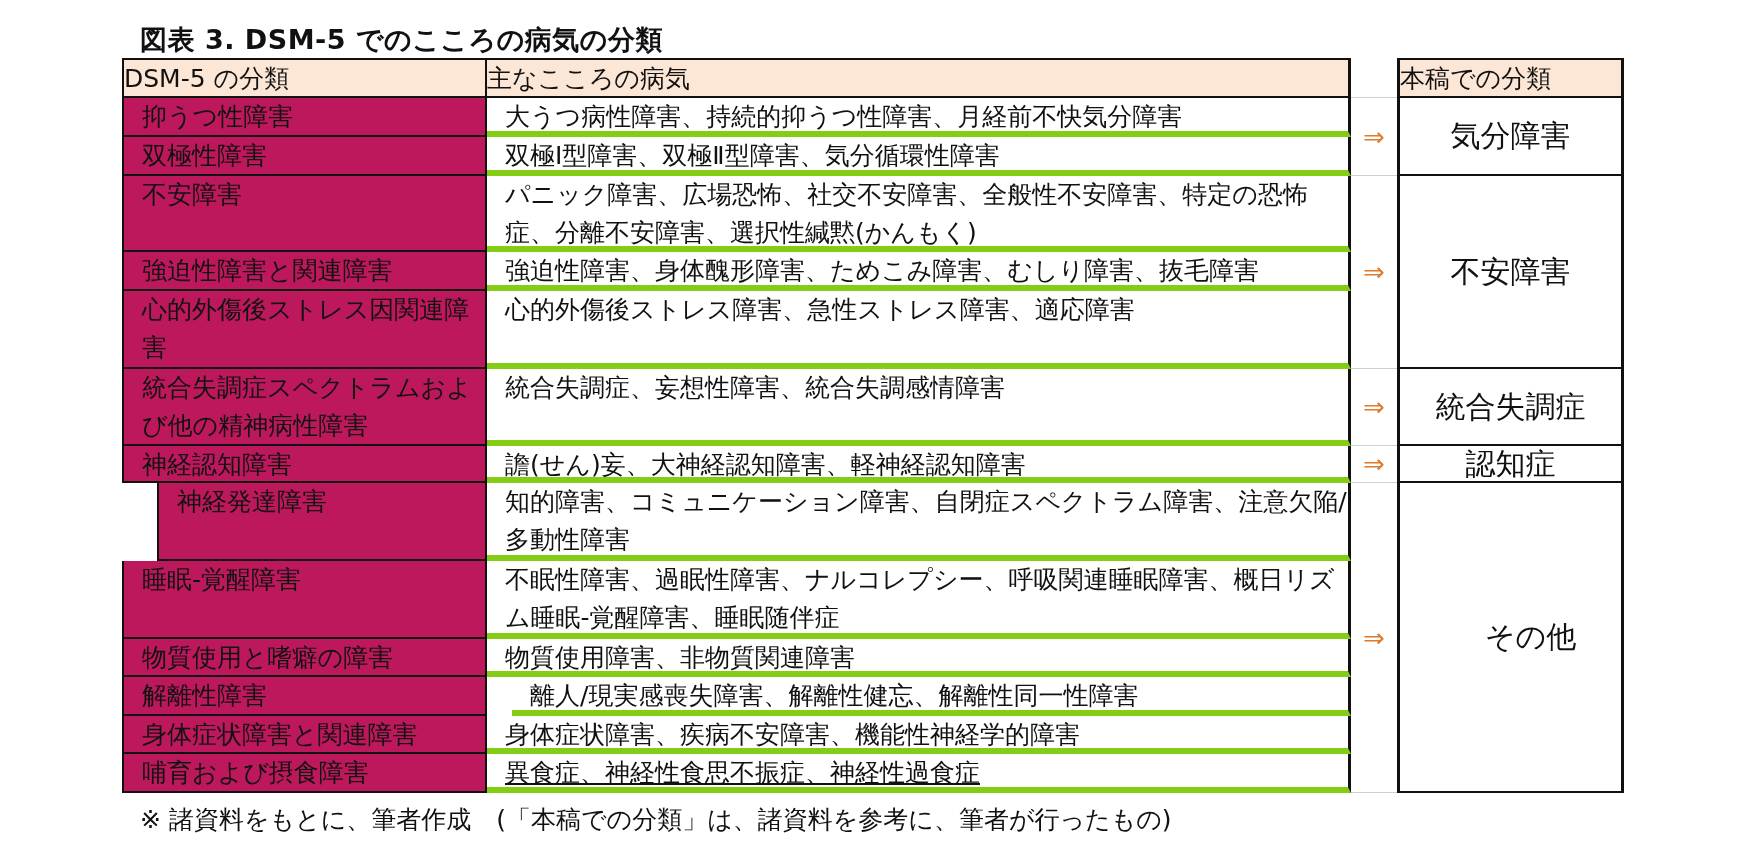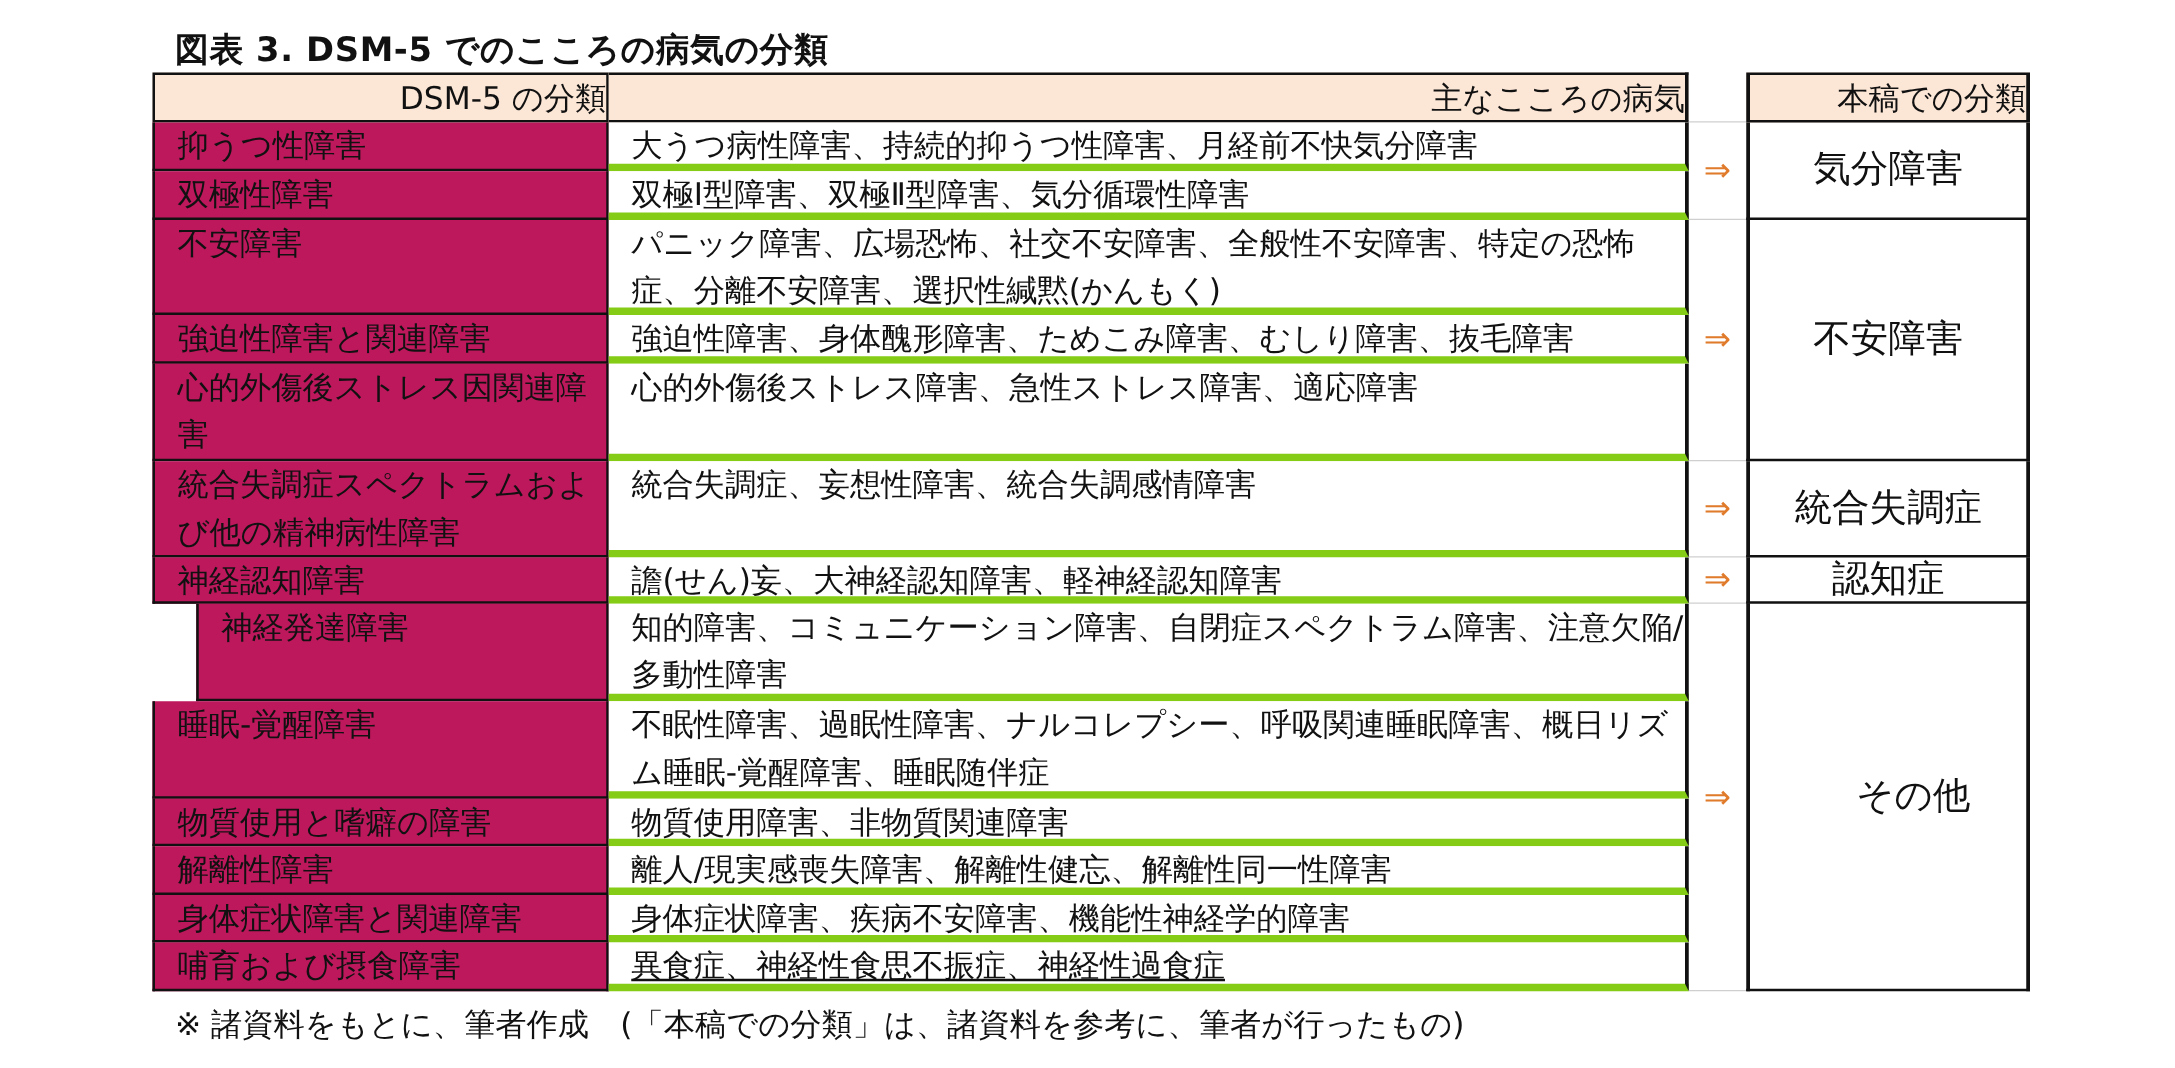--- a/index.html
+++ b/index.html
@@ -18,21 +18,21 @@
       display: grid;
       grid-template-columns: 365px 864px 46px 227px;
     }
     .cell {
       box-sizing: border-box;
       font-size: 25px; line-height: 38px;
       padding: 0 0 0 18px;
       overflow: hidden;
     }
     .hdr {
-      background: #fce6d6; text-align: right; padding: 0;
+      background: #fce6d6; text-align: left; padding: 0;
       border-top: 2px solid #111; border-bottom: 2px solid #111;
       line-height: 38px;
     }
     .dsm { background: #be185d; border-left: 2px solid #111; border-right: 2px solid #111; border-bottom: 2px solid #111; }
     .dis { background: #ffffff; border-right: 3px solid #111; border-bottom: 6px solid #84cc16; }
     .hdr.h1 { border-left: 2px solid #111; border-right: 2px solid #111; }
     .hdr.h2 { border-right: 3px solid #111; }
     .hdr.h3 { background: #fff; border-top: none; border-bottom: 1px solid #cfcfcf; }
     .hdr.h4 { border-left: 3px solid #111; border-right: 3px solid #111; }
     .arrow {
@@ -76,21 +76,21 @@
   <div class="cell dis" style="grid-row:7;grid-column:2;">統合失調症、妄想性障害、統合失調感情障害</div>
   <div class="cell dsm" style="grid-row:8;grid-column:1;">神経認知障害</div>
   <div class="cell dis" style="grid-row:8;grid-column:2;">譫(せん)妄、大神経認知障害、軽神経認知障害</div>
   <div class="cell dsm" style="grid-row:9;grid-column:1;margin-left:35px;">神経発達障害</div>
   <div class="cell dis" style="grid-row:9;grid-column:2;">知的障害、コミュニケーション障害、自閉症スペクトラム障害、注意欠陥/多動性障害</div>
   <div class="cell dsm" style="grid-row:10;grid-column:1;">睡眠-覚醒障害</div>
   <div class="cell dis" style="grid-row:10;grid-column:2;">不眠性障害、過眠性障害、ナルコレプシー、呼吸関連睡眠障害、概日リズム睡眠-覚醒障害、睡眠随伴症</div>
   <div class="cell dsm" style="grid-row:11;grid-column:1;">物質使用と嗜癖の障害</div>
   <div class="cell dis" style="grid-row:11;grid-column:2;">物質使用障害、非物質関連障害</div>
   <div class="cell dsm" style="grid-row:12;grid-column:1;">解離性障害</div>
-  <div class="cell dis" style="grid-row:12;grid-column:2;">離人/現実感喪失障害、解離性健忘、解離性同一性障害</div>
+  <div class="cell dis" style="grid-row:12;grid-column:2;margin-left:25px;">離人/現実感喪失障害、解離性健忘、解離性同一性障害</div>
   <div class="cell dsm" style="grid-row:13;grid-column:1;">身体症状障害と関連障害</div>
   <div class="cell dis" style="grid-row:13;grid-column:2;">身体症状障害、疾病不安障害、機能性神経学的障害</div>
   <div class="cell dsm" style="grid-row:14;grid-column:1;">哺育および摂食障害</div>
   <div class="cell dis" style="grid-row:14;grid-column:2;text-decoration:underline;">異食症、神経性食思不振症、神経性過食症</div>
 
   <div class="cell arrow" style="grid-row:2 / 4;grid-column:3;">⇒</div>
   <div class="cell cat" style="grid-row:2 / 4;grid-column:4;">気分障害</div>
   <div class="cell arrow" style="grid-row:4 / 7;grid-column:3;">⇒</div>
   <div class="cell cat" style="grid-row:4 / 7;grid-column:4;">不安障害</div>
   <div class="cell arrow" style="grid-row:7 / 8;grid-column:3;">⇒</div>

